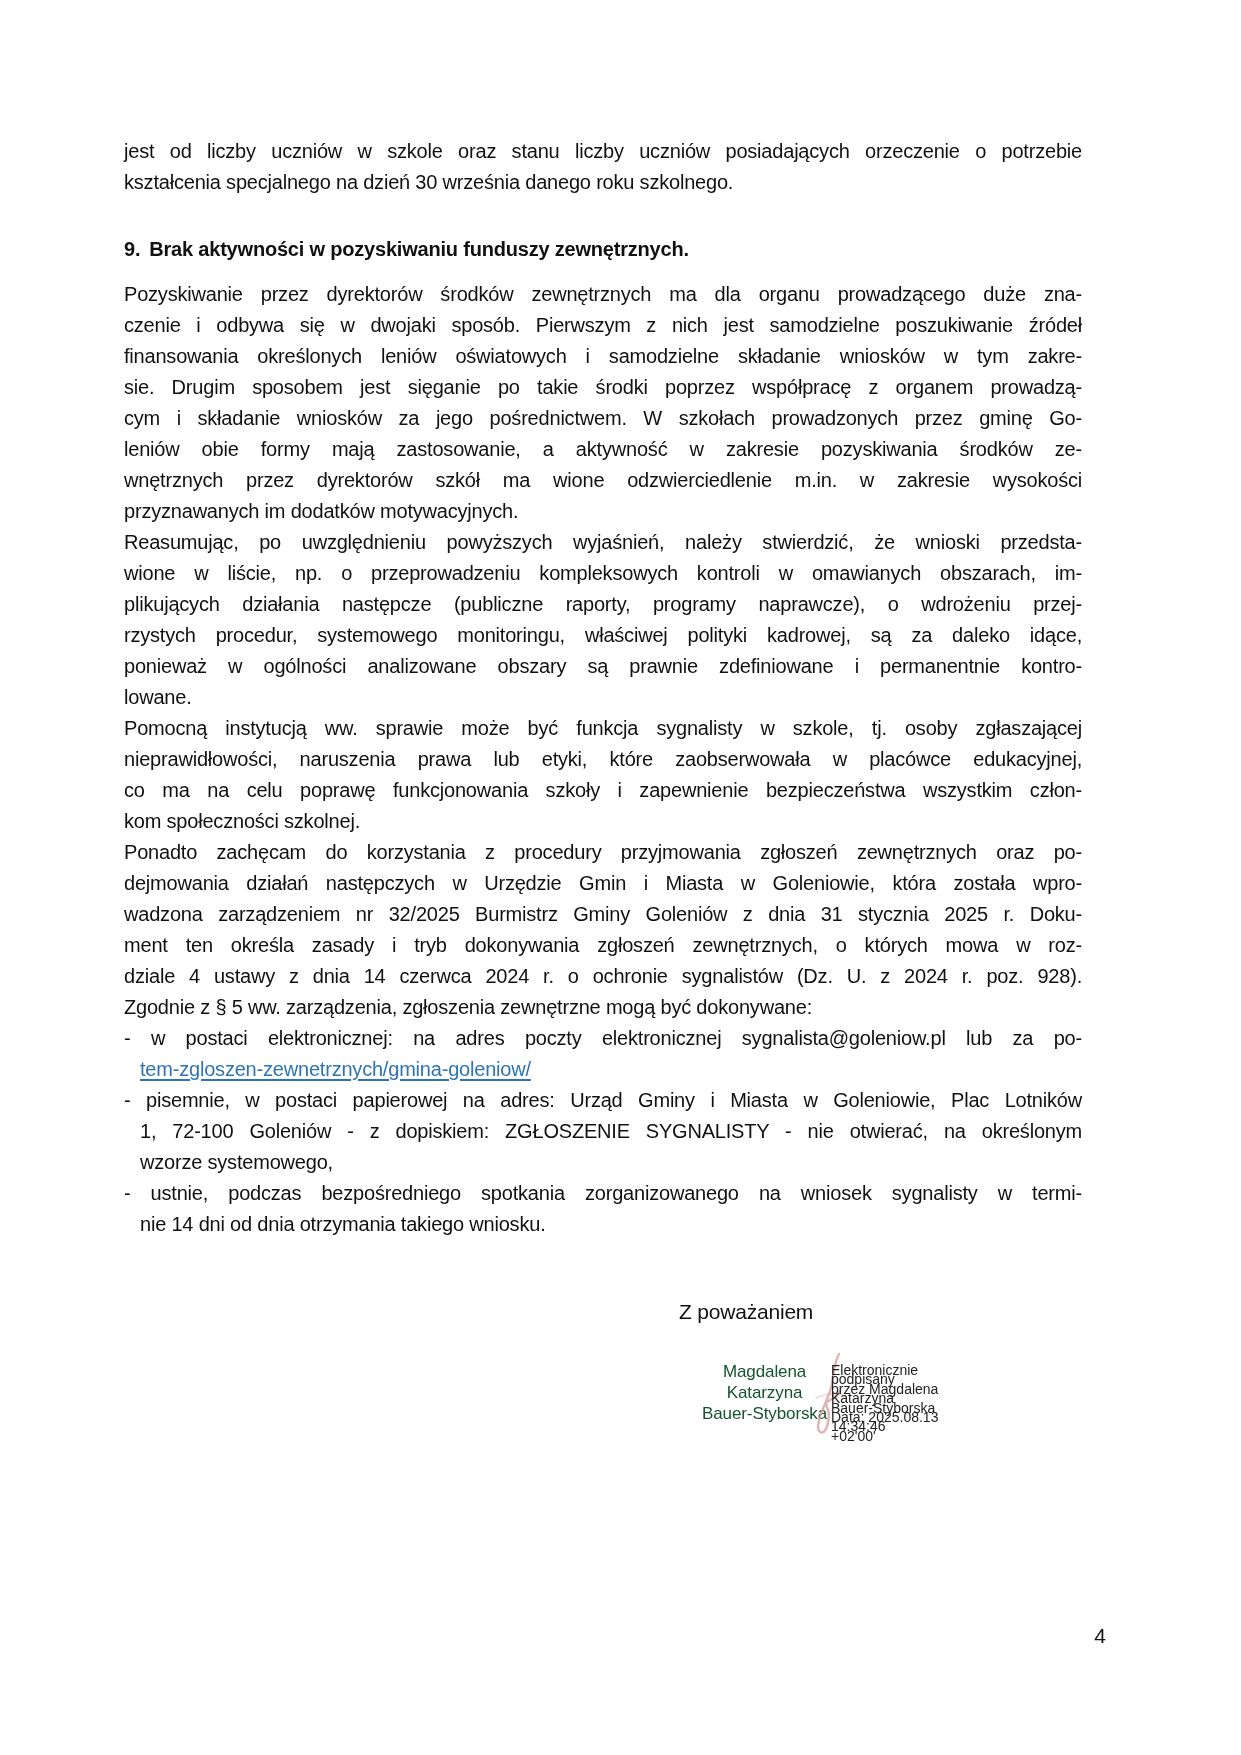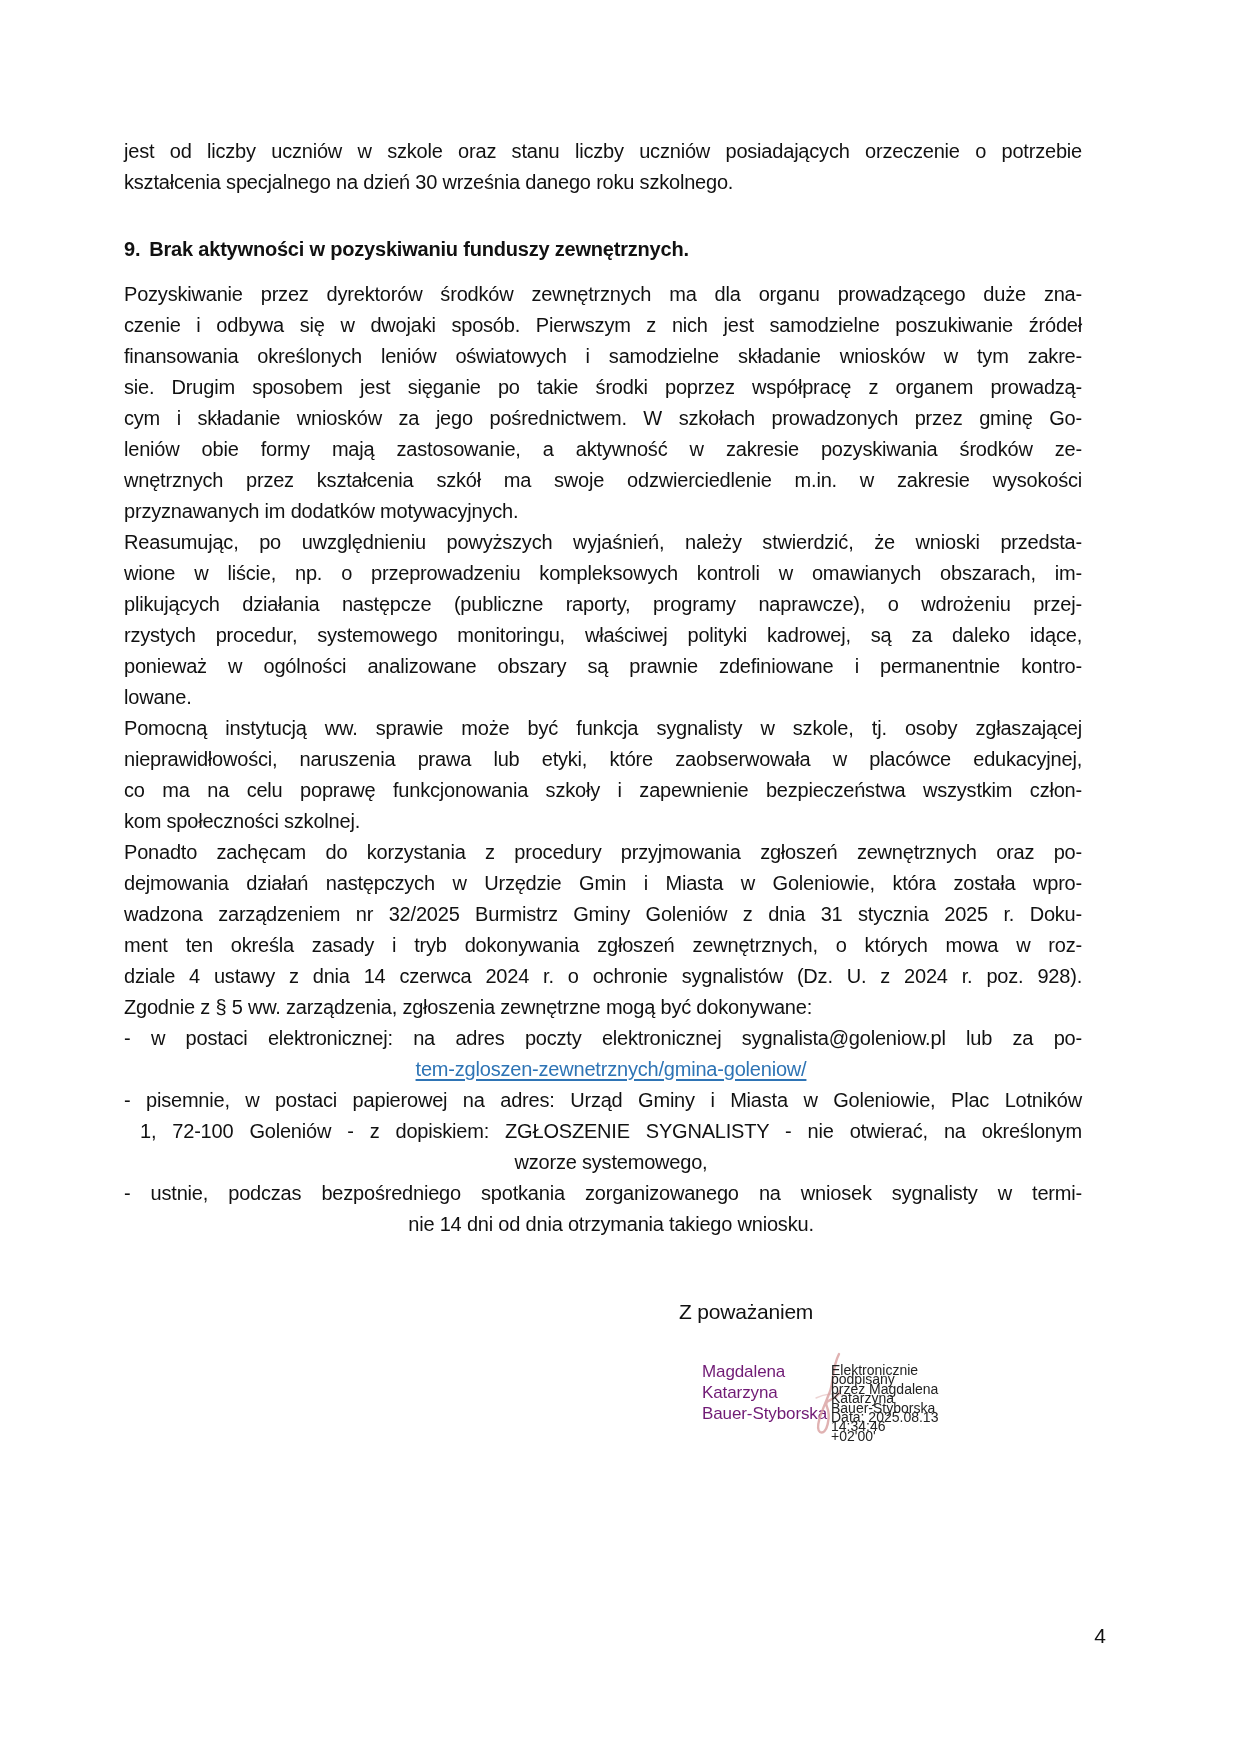--- a/index.html
+++ b/index.html
@@ -14,40 +14,41 @@
   .content{
     position:absolute;
     left:124px;top:136px;width:958px;
     font-size:20px;
     letter-spacing:-0.2px;
     line-height:31px;
   }
   .para{margin:0;}
   .ln{min-height:31px;}
   .p-just .ln:not(:last-child){text-align:justify;text-align-last:justify;}
-  .hang-indent .ln:not(:first-child){padding-left:16px;text-align:center;}
+  .hang-indent .ln:not(:first-child){padding-left:16px;}
   .heading{
     font-weight:bold;
     margin-top:36px;margin-bottom:14px;
   }
   .heading .h-num{display:inline-block;margin-right:9px;}
   .link{
     color:var(--link,#2E74B5);
     text-decoration:underline;
     text-underline-offset:3px;
     cursor:pointer;
   }
   .closing{
     position:absolute;left:679px;top:1300px;
     font-size:21px;letter-spacing:-0.2px;
   }
   .sig-name{
     position:absolute;left:702px;top:1361px;
-    font-size:17px;line-height:21px;color:#701a75;
+    font-size:17px;line-height:21px;color:#14532d;
     letter-spacing:-0.1px;
+    text-align:center;
   }
   .sig-name .ln{min-height:21px;}
   .sig-flourish{
     position:absolute;left:806px;top:1350px;
     color:var(--flourish,#d89f9f);
   }
   .sig-details{
     position:absolute;left:831px;top:1366px;width:130px;
     font-size:14px;line-height:9.4px;color:#222;
     letter-spacing:0;
@@ -72,21 +73,21 @@
     <span class="h-num">9.</span><span>Brak aktywności w pozyskiwaniu funduszy zewnętrznych.</span>
   </div>
 
   <div class="para p-just">
       <div class="ln">Pozyskiwanie przez dyrektorów środków zewnętrznych ma dla organu prowadzącego duże zna-</div>
       <div class="ln">czenie i odbywa się w dwojaki sposób. Pierwszym z nich jest samodzielne poszukiwanie źródeł</div>
       <div class="ln">finansowania określonych leniów oświatowych i samodzielne składanie wniosków w tym zakre-</div>
       <div class="ln">sie. Drugim sposobem jest sięganie po takie środki poprzez współpracę z organem prowadzą-</div>
       <div class="ln">cym i składanie wniosków za jego pośrednictwem. W szkołach prowadzonych przez gminę Go-</div>
       <div class="ln">leniów obie formy mają zastosowanie, a aktywność w zakresie pozyskiwania środków ze-</div>
-      <div class="ln">wnętrznych przez kształcenia szkół ma swoje odzwierciedlenie m.in. w zakresie wysokości</div>
+      <div class="ln">wnętrznych przez dyrektorów szkół ma wione odzwierciedlenie m.in. w zakresie wysokości</div>
       <div class="ln">przyznawanych im dodatków motywacyjnych.</div>
     </div>
 
   <div class="para p-just">
       <div class="ln">Reasumując, po uwzględnieniu powyższych wyjaśnień, należy stwierdzić, że wnioski przedsta-</div>
       <div class="ln">wione w liście, np. o przeprowadzeniu kompleksowych kontroli w omawianych obszarach, im-</div>
       <div class="ln">plikujących działania następcze (publiczne raporty, programy naprawcze), o wdrożeniu przej-</div>
       <div class="ln">rzystych procedur, systemowego monitoringu, właściwej polityki kadrowej, są za daleko idące,</div>
       <div class="ln">ponieważ w ogólności analizowane obszary są prawnie zdefiniowane i permanentnie kontro-</div>
       <div class="ln">lowane.</div>

